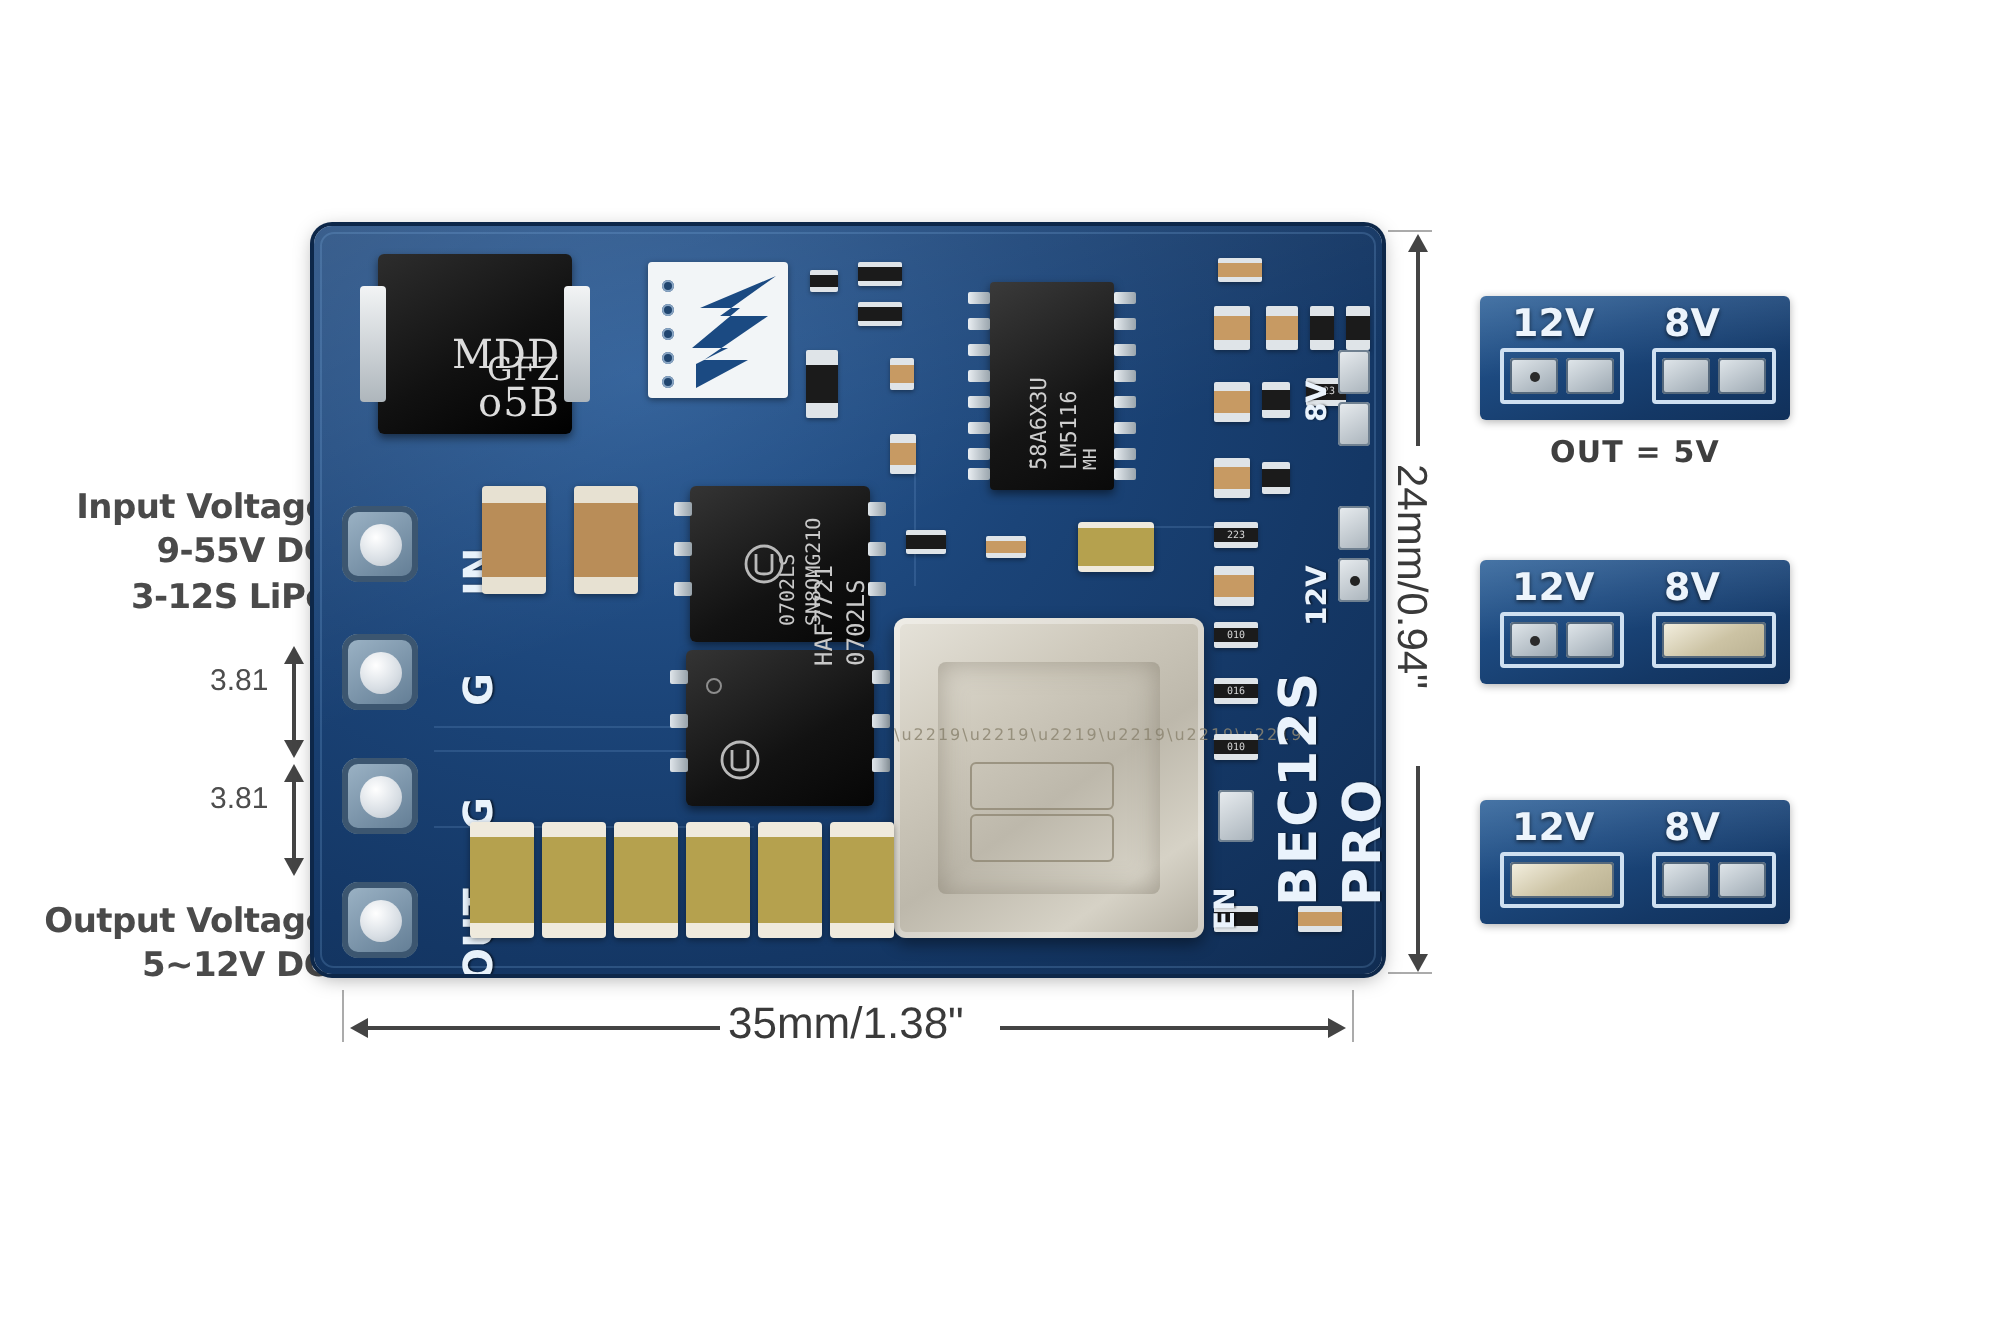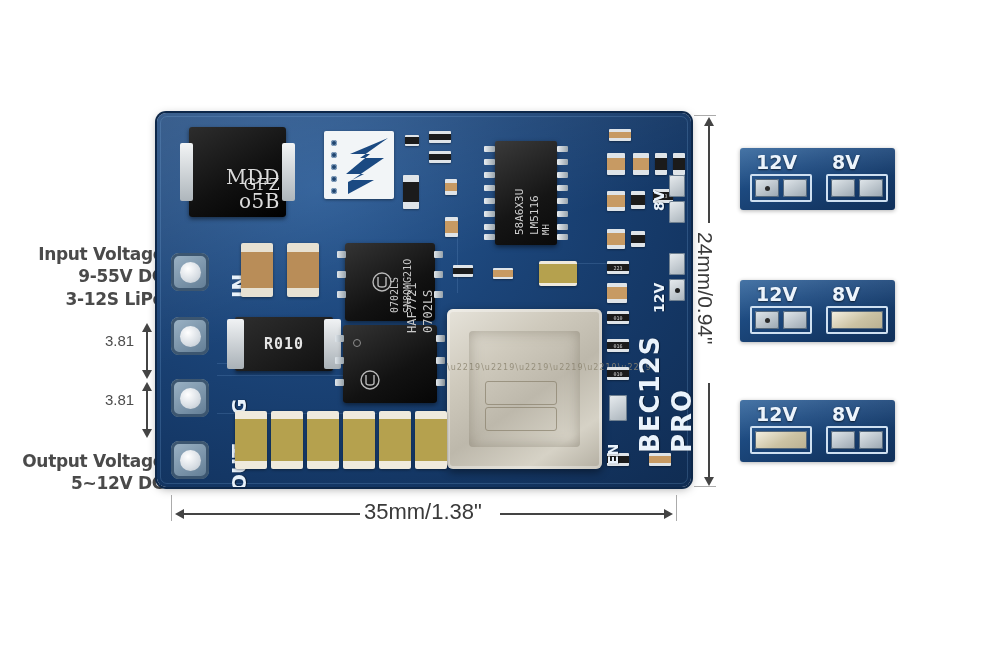--- a/index.html
+++ b/index.html
@@ -333,25 +333,20 @@
       <div class="mpad" style="right:-8px;top:28px;"></div>
       <div class="mpad" style="right:-8px;top:48px;"></div>
       <div class="mk" style="left:44px;top:70px;font-size:10px;">0702LS</div>
       <div class="mk" style="left:57px;top:70px;font-size:10px;">SN8QMG21O</div>
       <svg width="22" height="22" viewBox="0 0 22 22" style="position:absolute;left:26px;top:28px;">
         <circle cx="11" cy="11" r="9" fill="none" stroke="#b9b9b9" stroke-width="1.4"></circle>
         <path d="M7 6 L7 14 Q7 16 11 16 Q15 16 15 14 L15 6" fill="none" stroke="#b9b9b9" stroke-width="1.4"></path>
       </svg>
     </div>
 
-    <div class="shunt" style="left:78px;top:204px;width:98px;height:54px;">
-      <div class="cap" style="left:-8px;"></div>
-      <div class="cap" style="right:-8px;"></div>
-      <div class="mk" style="font-size:15px;">R010</div>
-    </div>
 
     <div class="mosfet" style="left:186px;top:212px;width:94px;height:78px;">
       <div class="mpad" style="left:-8px;top:10px;"></div>
       <div class="mpad" style="left:-8px;top:32px;"></div>
       <div class="mpad" style="left:-8px;top:54px;"></div>
       <div class="mpad" style="right:-8px;top:10px;"></div>
       <div class="mpad" style="right:-8px;top:32px;"></div>
       <div class="mpad" style="right:-8px;top:54px;"></div>
       <div class="mk" style="left:78px;top:8px;font-size:12px;">0702LS</div>
       <div class="mk" style="left:62px;top:8px;font-size:12px;">HAF7721</div>
@@ -447,20 +442,21 @@
       <div class="optlabel-v" style="left:92px;top:3px;">8V</div>
       <div class="brk" style="left:10px;top:26px;width:62px;height:28px;"></div>
       <div class="sp" style="left:15px;top:31px;width:24px;height:18px;">
           <span class="dot"></span>
         </div>
       <div class="sp" style="left:43px;top:31px;width:24px;height:18px;"></div>
       <div class="brk" style="left:86px;top:26px;width:62px;height:28px;"></div>
       <div class="sp" style="left:91px;top:31px;width:24px;height:18px;"></div>
       <div class="sp" style="left:119px;top:31px;width:24px;height:18px;"></div>
     </div>
+    <div class="optcap">OUT = 5V</div>
   </div>
 
   <div class="optpanel" style="left:740px;top:280px;">
     <div class="optimg">
       <div class="optlabel-v" style="left:16px;top:3px;">12V</div>
       <div class="optlabel-v" style="left:92px;top:3px;">8V</div>
       <div class="brk" style="left:10px;top:26px;width:62px;height:28px;"></div>
       <div class="sp" style="left:15px;top:31px;width:24px;height:18px;">
           <span class="dot"></span>
         </div>

